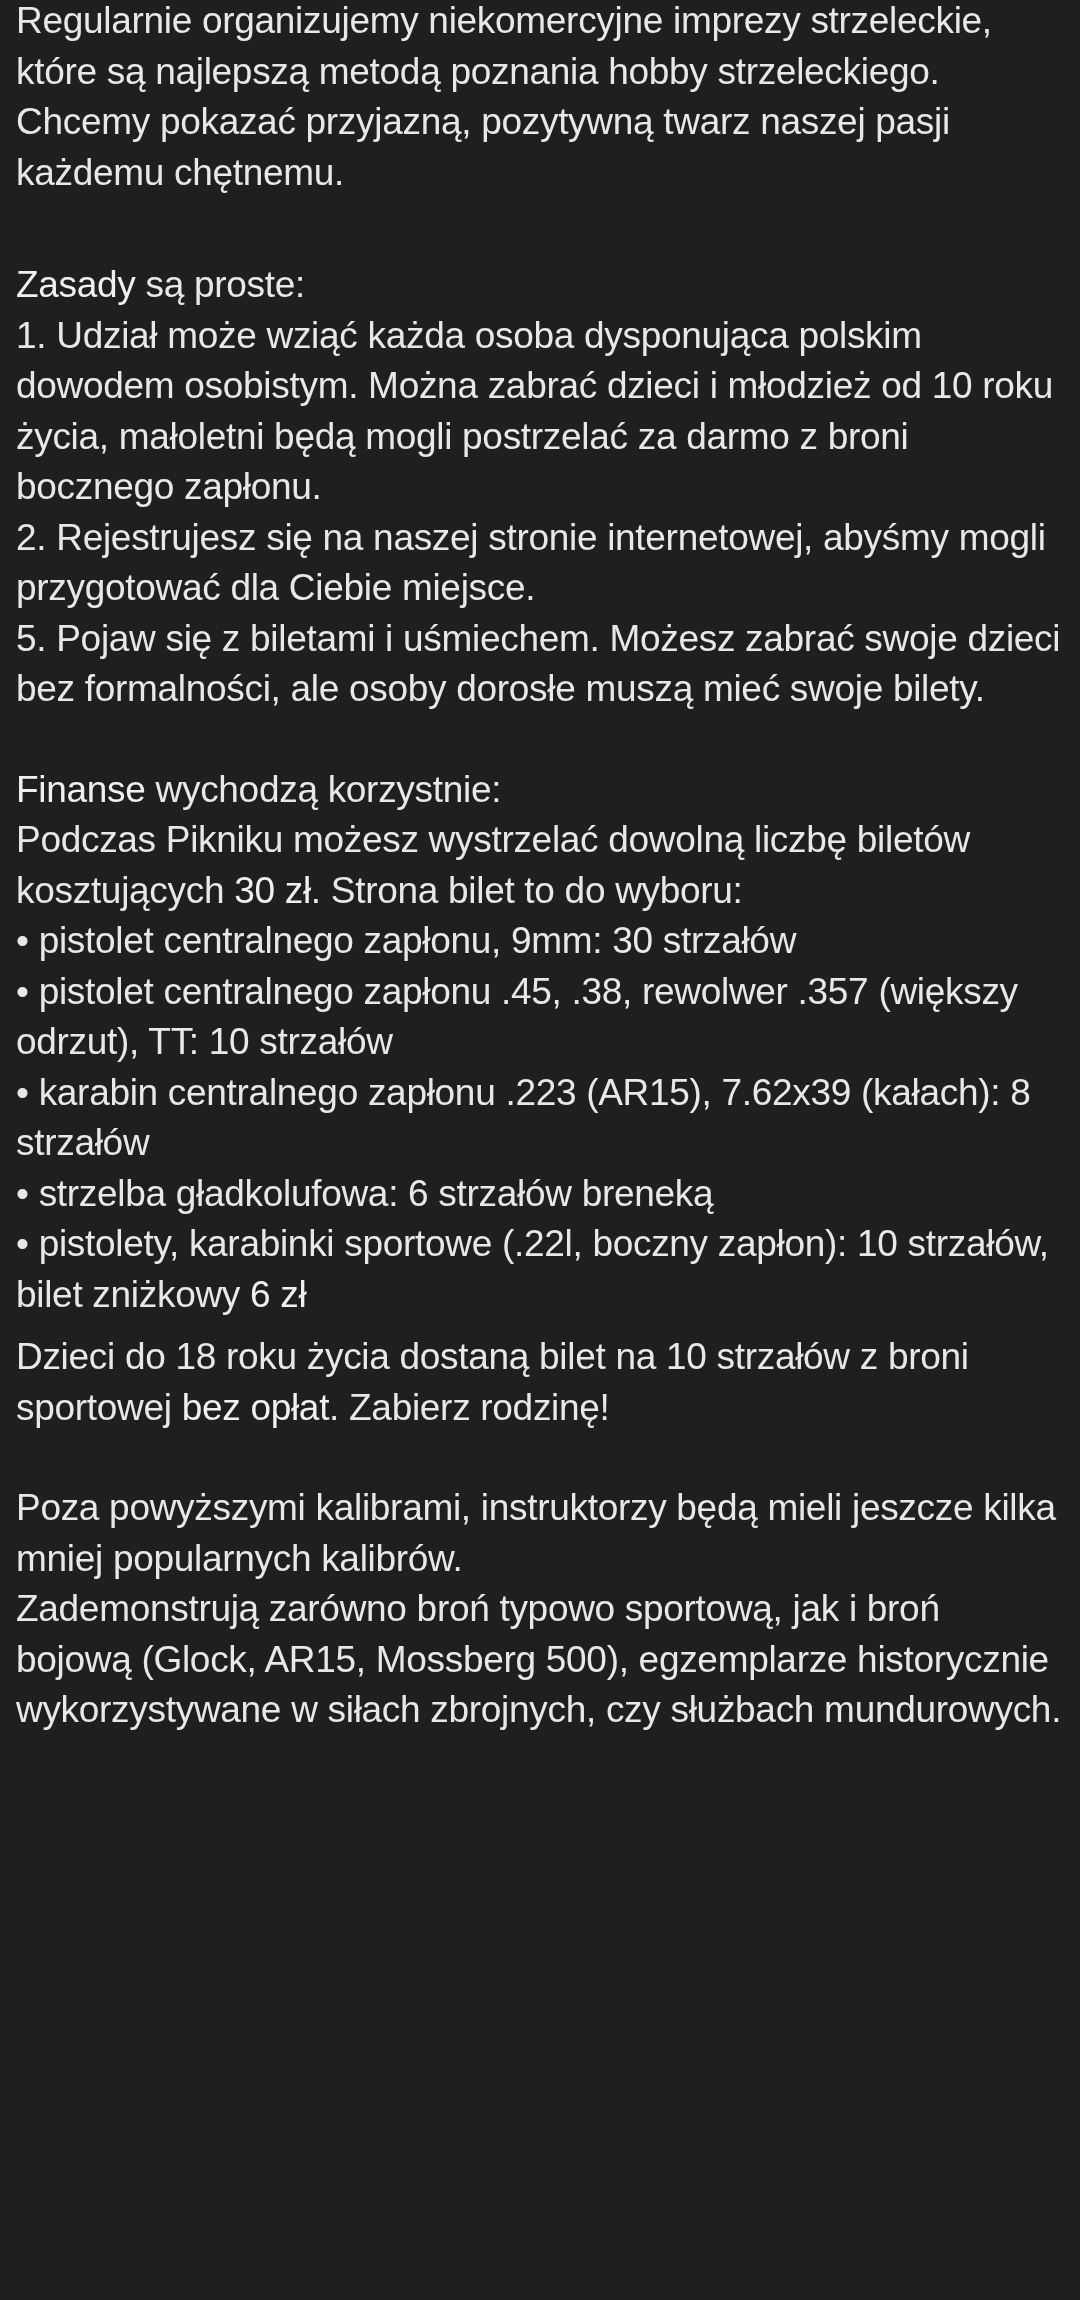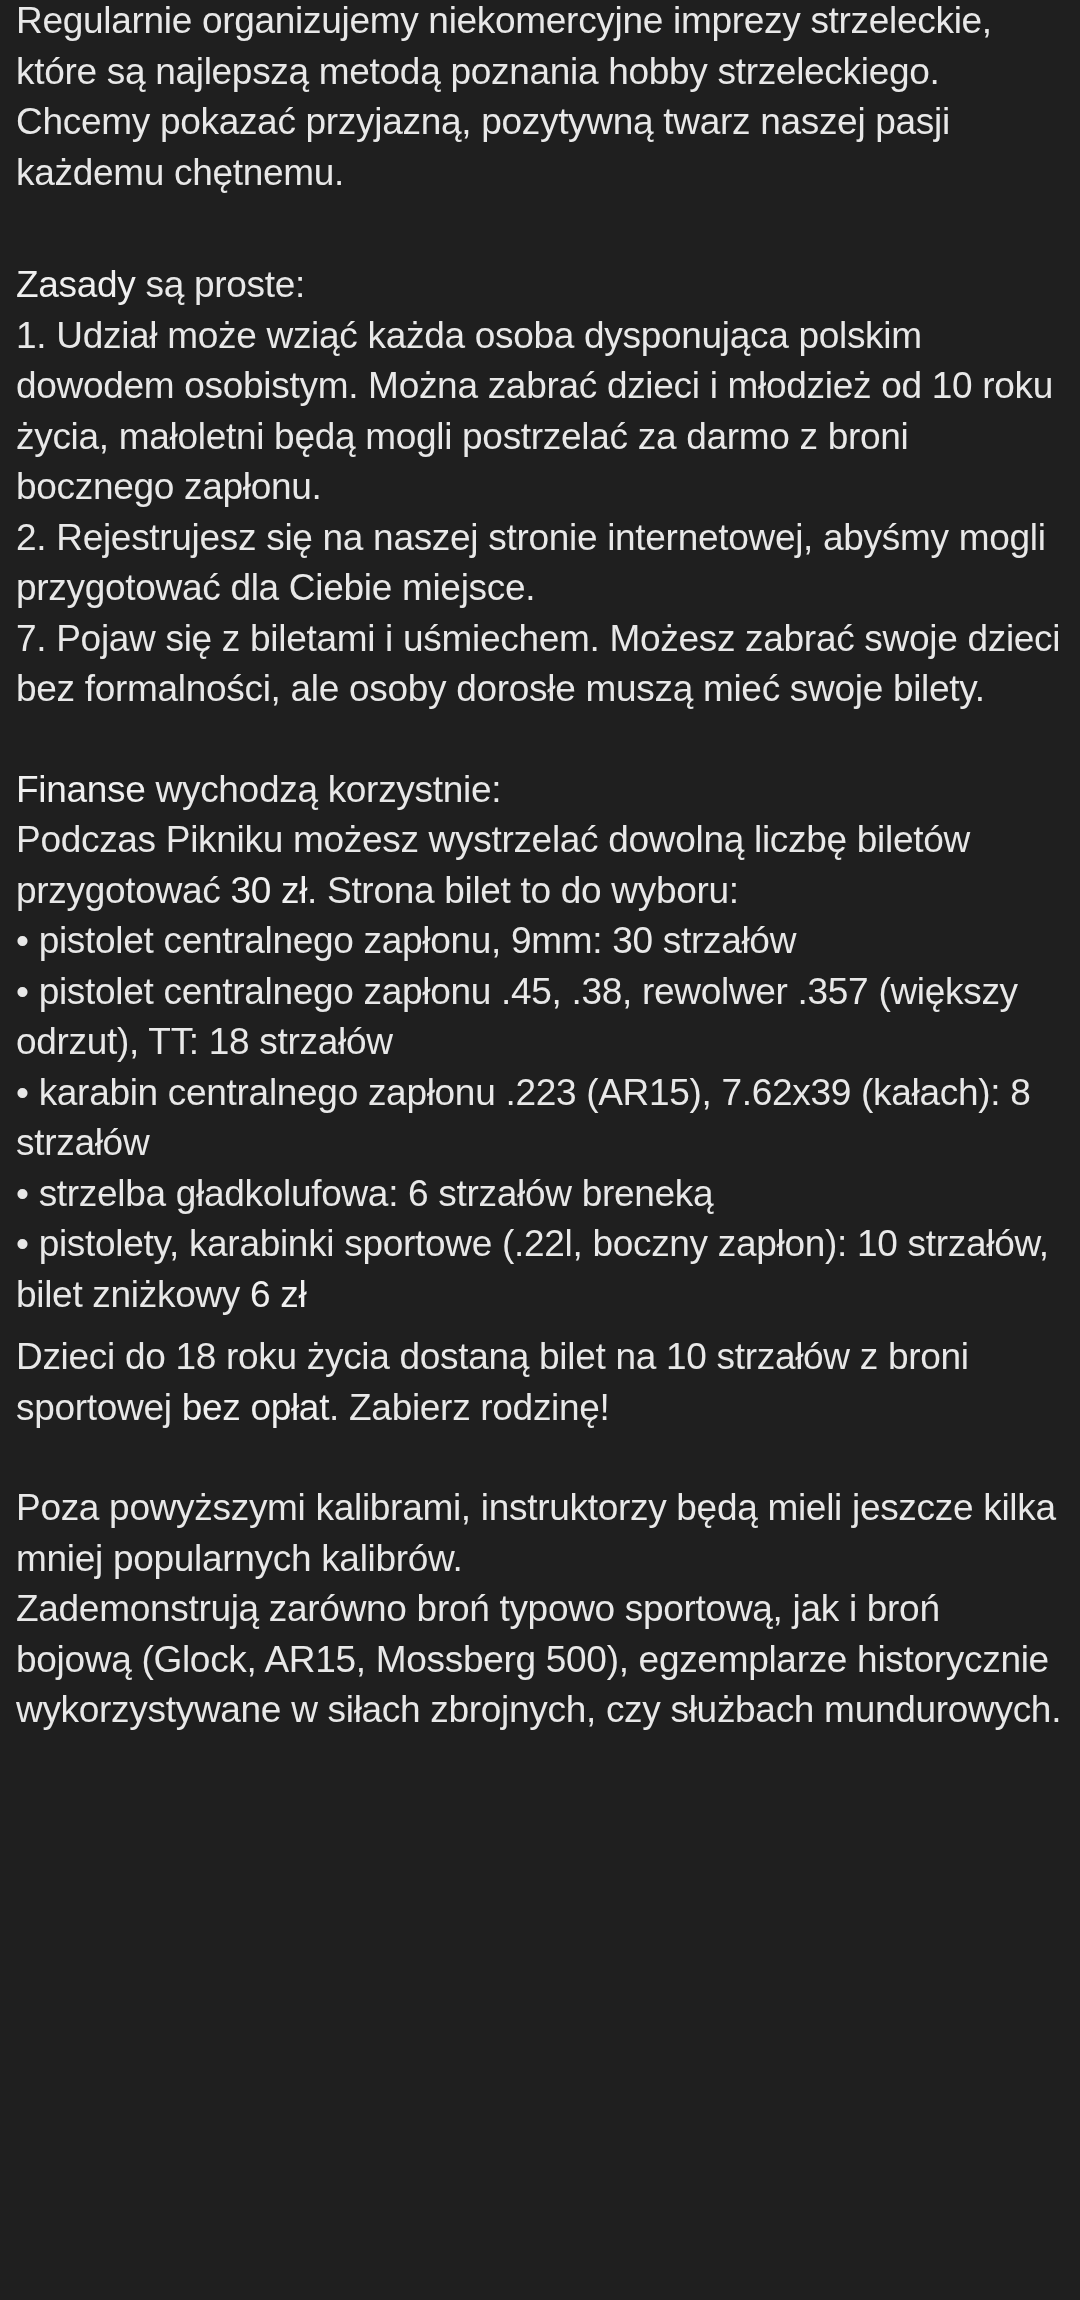--- a/index.html
+++ b/index.html
@@ -38,34 +38,34 @@
   <div class="gap-small"></div>
 
   <div class="gap-large"></div>
 
   <div>
     <p>
       <b>Zasady</b><span> są proste:</span>
     </p>
     <p>1. Udział może wziąć każda osoba dysponująca polskim dowodem osobistym. Można zabrać dzieci i młodzież od 10 roku życia, małoletni będą mogli postrzelać za darmo z broni bocznego zapłonu.</p>
     <p>2. Rejestrujesz się na naszej stronie internetowej, abyśmy mogli przygotować dla Ciebie miejsce.</p>
-    <p>7. Pojaw się z biletami i uśmiechem. Możesz zabrać swoje dzieci bez formalności, ale osoby dorosłe muszą mieć swoje bilety.</p>
+    <p>5. Pojaw się z biletami i uśmiechem. Możesz zabrać swoje dzieci bez formalności, ale osoby dorosłe muszą mieć swoje bilety.</p>
   </div>
 
   <div class="gap-large"></div>
 
   <div>
     <p>
       <b>Finanse</b><span> wychodzą korzystnie:</span>
     </p>
     <p>
-      <span>Podczas Pikniku możesz wystrzelać dowolną liczbę biletów przygotować </span><b>30 zł</b><span>. Strona bilet to do wyboru:</span>
+      <span>Podczas Pikniku możesz wystrzelać dowolną liczbę biletów kosztujących </span><b>30 zł</b><span>. Strona bilet to do wyboru:</span>
     </p>
     <p>• pistolet centralnego zapłonu, 9mm: 30 strzałów</p>
-    <p>• pistolet centralnego zapłonu .45, .38, rewolwer .357 (większy odrzut), TT: 18 strzałów</p>
+    <p>• pistolet centralnego zapłonu .45, .38, rewolwer .357 (większy odrzut), TT: 10 strzałów</p>
     <p>• karabin centralnego zapłonu .223 (AR15), 7.62x39 (kałach): 8 strzałów</p>
     <p>• strzelba gładkolufowa: 6 strzałów breneką</p>
     <p>
       <span>• pistolety, karabinki sportowe (.22l, boczny zapłon): 10 strzałów, bilet zniżkowy </span><b>6 zł</b>
     </p>
     <div class="gap-small"></div>
     <p>
       <span>Dzieci do 18 roku życia dostaną bilet na 10 strzałów z broni sportowej </span><b>bez opłat</b><span>. Zabierz rodzinę!</span>
     </p>
   </div>

